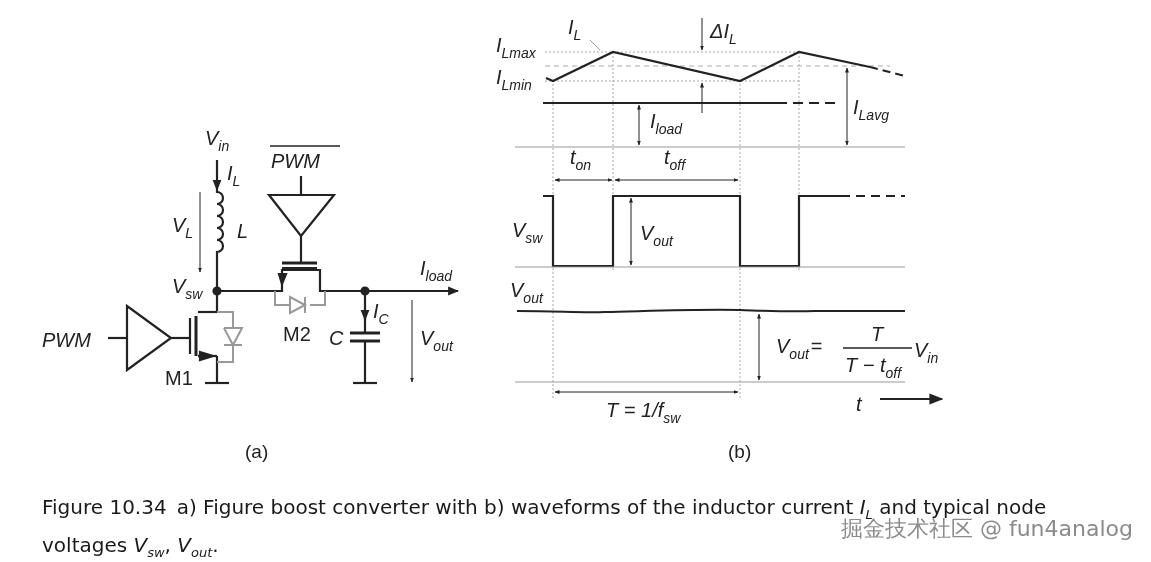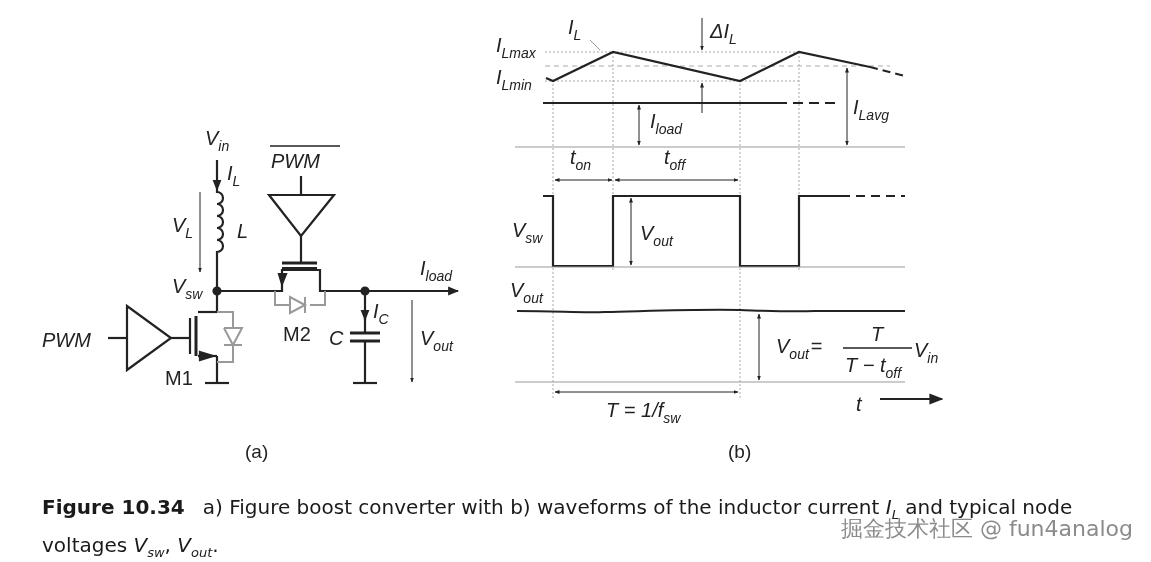--- a/index.html
+++ b/index.html
@@ -1,21 +1,21 @@
 <!DOCTYPE html>
 <html><head>
 <meta charset="utf-8">
 <style>
   html,body{margin:0;padding:0;background:#ffffff;}
   body{width:1151px;height:562px;position:relative;overflow:hidden;font-family:"Liberation Sans",sans-serif;color:#222;}
   #fig{position:absolute;left:0;top:0;width:1151px;height:480px;}
   .lbl{font-family:"Liberation Sans",sans-serif;font-style:italic;fill:#222;}
   .up{font-style:normal;}
   .caption{position:absolute;left:42px;top:492px;width:1060px;font-family:"DejaVu Sans",sans-serif;font-size:20px;line-height:30px;color:#1a1a1a;}
-  .caption b{font-weight:bold;margin-right:18px;}
+  .caption b{font-weight:normal;margin-right:10px;}
   .caption i{font-style:italic;}
   .caption sub{font-size:13px;}
   .watermark{position:absolute;right:18px;top:514px;font-family:"DejaVu Sans",sans-serif;font-size:22px;color:#777;opacity:0.85;}
 </style>
 </head>
 <body>
 
 <svg id="fig" viewBox="0 0 1151 480" xmlns="http://www.w3.org/2000/svg">
   <defs>
     <marker id="ah" viewBox="0 0 10 10" refX="9" refY="5" markerWidth="7" markerHeight="7" orient="auto-start-reverse">

